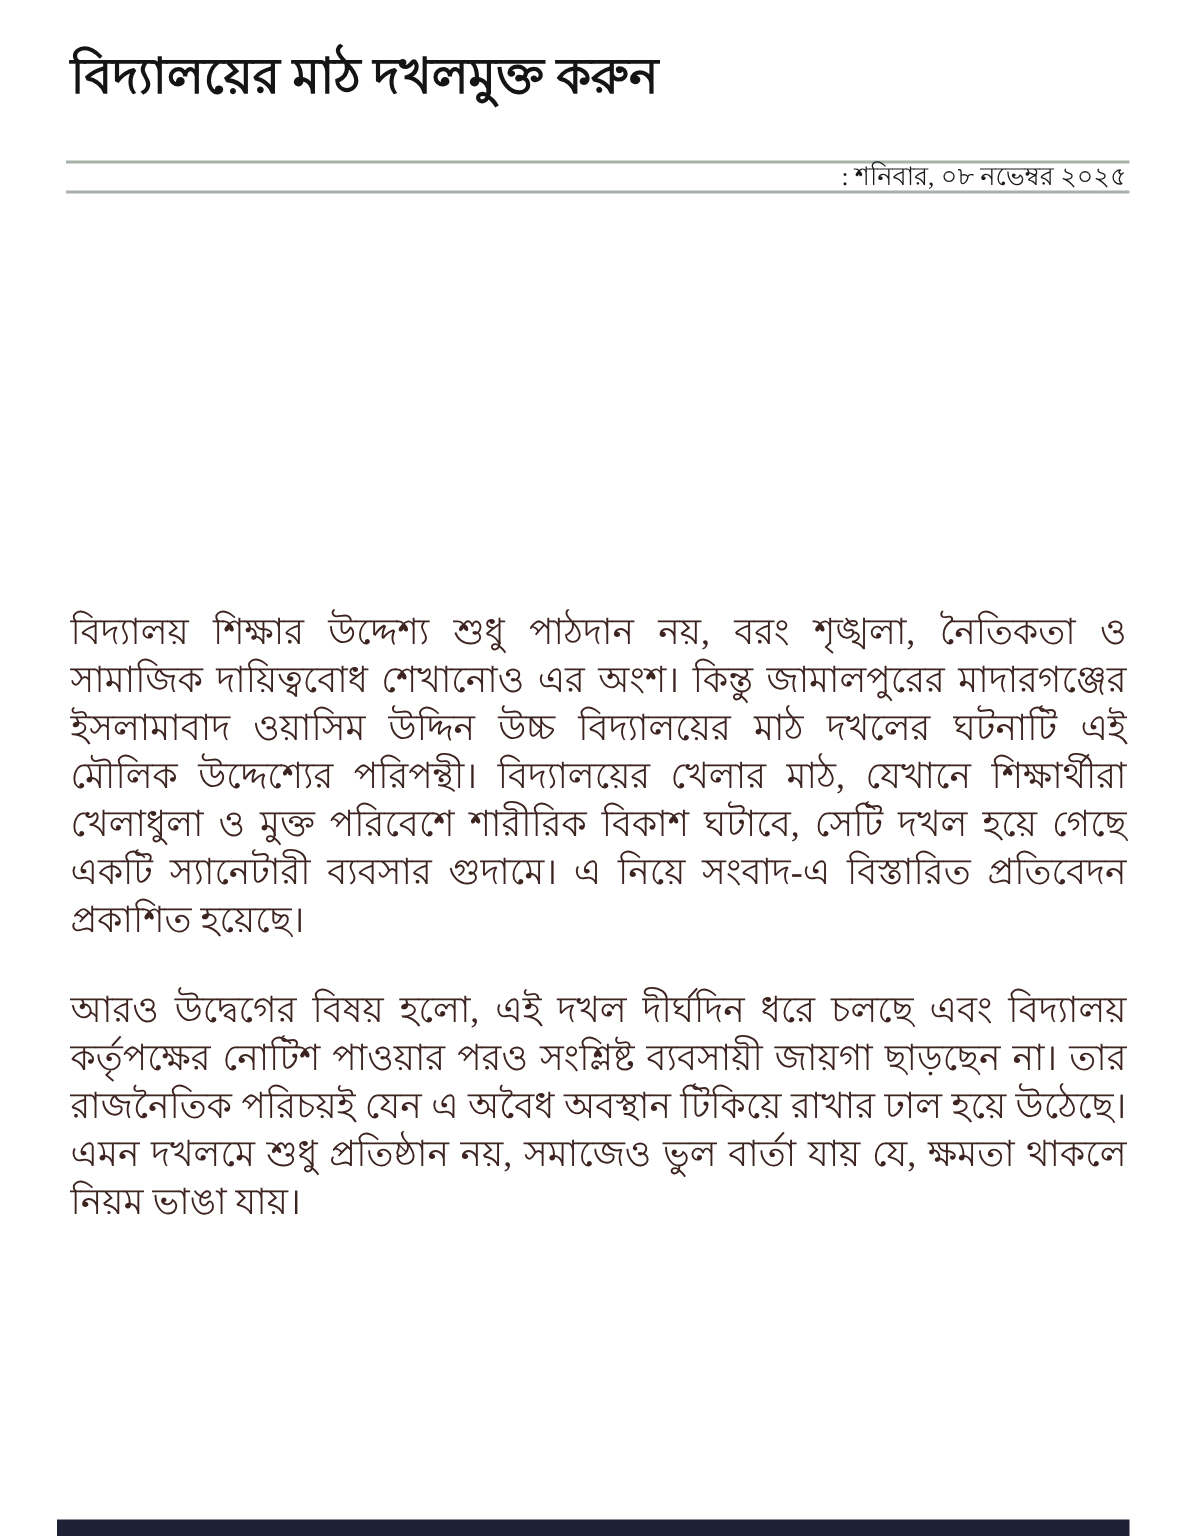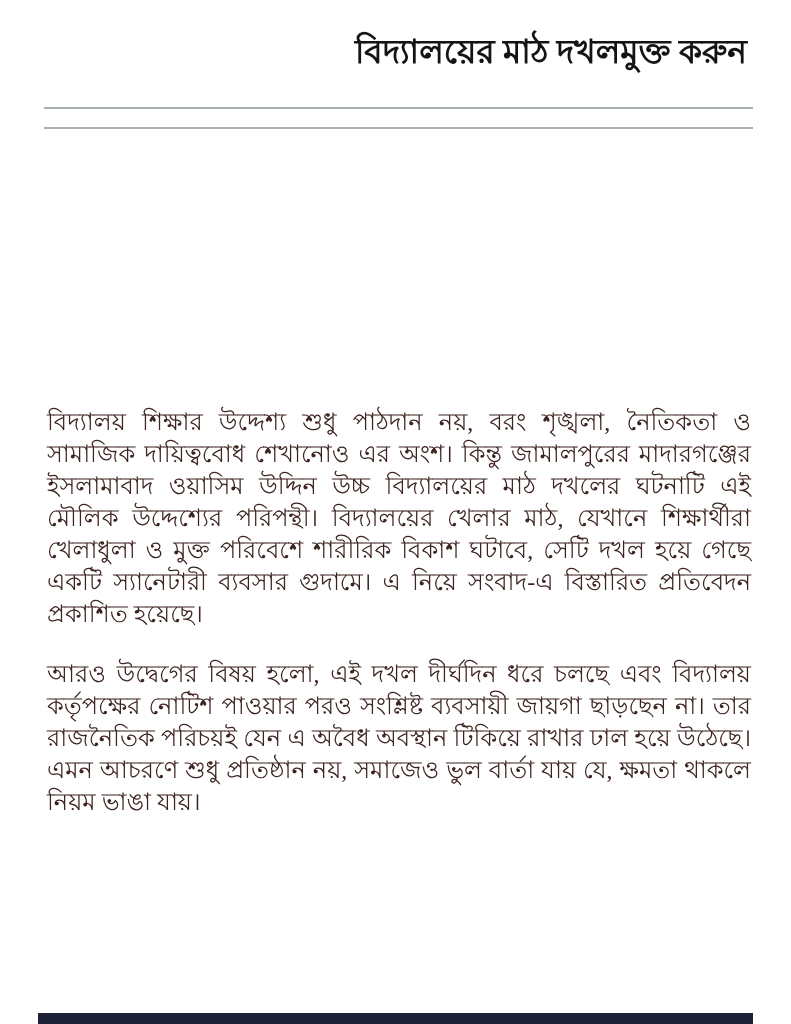--- a/index.html
+++ b/index.html
@@ -19,21 +19,20 @@
     position: absolute;
     left: 47px;
     top: 30px;
     width: 700px;
     margin: 0;
     font-size: 33px;
     line-height: 1.35;
     font-weight: 700;
     color: #141414;
     letter-spacing: 0;
-    text-align: right;
   }
   .rule {
     position: absolute;
     left: 44px;
     width: 709px;
     height: 2px;
     background: #a9b2a9;
   }
   .rule-top { top: 107px; }
   .rule-bottom { top: 127px; }
@@ -80,25 +79,26 @@
 </style>
 </head>
 <body>
 
 <div class="page">
 
   <h1 class="article-title">বিদ্যালয়ের মাঠ দখলমুক্ত করুন</h1>
 
   <div class="rule rule-top"></div>
 
+  <div class="date-line">: শনিবার, ০৮ নভেম্বর ২০২৫</div>
 
   <div class="rule rule-bottom"></div>
 
   <div class="media-placeholder"></div>
 
   <div class="article-body">
     <p>বিদ্যালয় শিক্ষার উদ্দেশ্য শুধু পাঠদান নয়, বরং শৃঙ্খলা, নৈতিকতা ও সামাজিক দায়িত্ববোধ শেখানোও এর অংশ। কিন্তু জামালপুরের মাদারগঞ্জের ইসলামাবাদ ওয়াসিম উদ্দিন উচ্চ বিদ্যালয়ের মাঠ দখলের ঘটনাটি এই মৌলিক উদ্দেশ্যের পরিপন্থী। বিদ্যালয়ের খেলার মাঠ, যেখানে শিক্ষার্থীরা খেলাধুলা ও মুক্ত পরিবেশে শারীরিক বিকাশ ঘটাবে, সেটি দখল হয়ে গেছে একটি স্যানেটারী ব্যবসার গুদামে। এ নিয়ে সংবাদ-এ বিস্তারিত প্রতিবেদন প্রকাশিত হয়েছে।</p>
-    <p>আরও উদ্বেগের বিষয় হলো, এই দখল দীর্ঘদিন ধরে চলছে এবং বিদ্যালয় কর্তৃপক্ষের নোটিশ পাওয়ার পরও সংশ্লিষ্ট ব্যবসায়ী জায়গা ছাড়ছেন না। তার রাজনৈতিক পরিচয়ই যেন এ অবৈধ অবস্থান টিকিয়ে রাখার ঢাল হয়ে উঠেছে। এমন আচরণে শুধু প্রতিষ্ঠান নয়, সমাজেও ভুল বার্তা যায় যে, ক্ষমতা থাকলে নিয়ম ভাঙা যায়।</p>
+    <p>আরও উদ্বেগের বিষয় হলো, এই দখল দীর্ঘদিন ধরে চলছে এবং বিদ্যালয় কর্তৃপক্ষের নোটিশ পাওয়ার পরও সংশ্লিষ্ট ব্যবসায়ী জায়গা ছাড়ছেন না। তার রাজনৈতিক পরিচয়ই যেন এ অবৈধ অবস্থান টিকিয়ে রাখার ঢাল হয়ে উঠেছে। এমন দখলমে শুধু প্রতিষ্ঠান নয়, সমাজেও ভুল বার্তা যায় যে, ক্ষমতা থাকলে নিয়ম ভাঙা যায়।</p>
   </div>
 
   <div class="footer-bar"></div>
 
 </div>
 
 </body></html>

